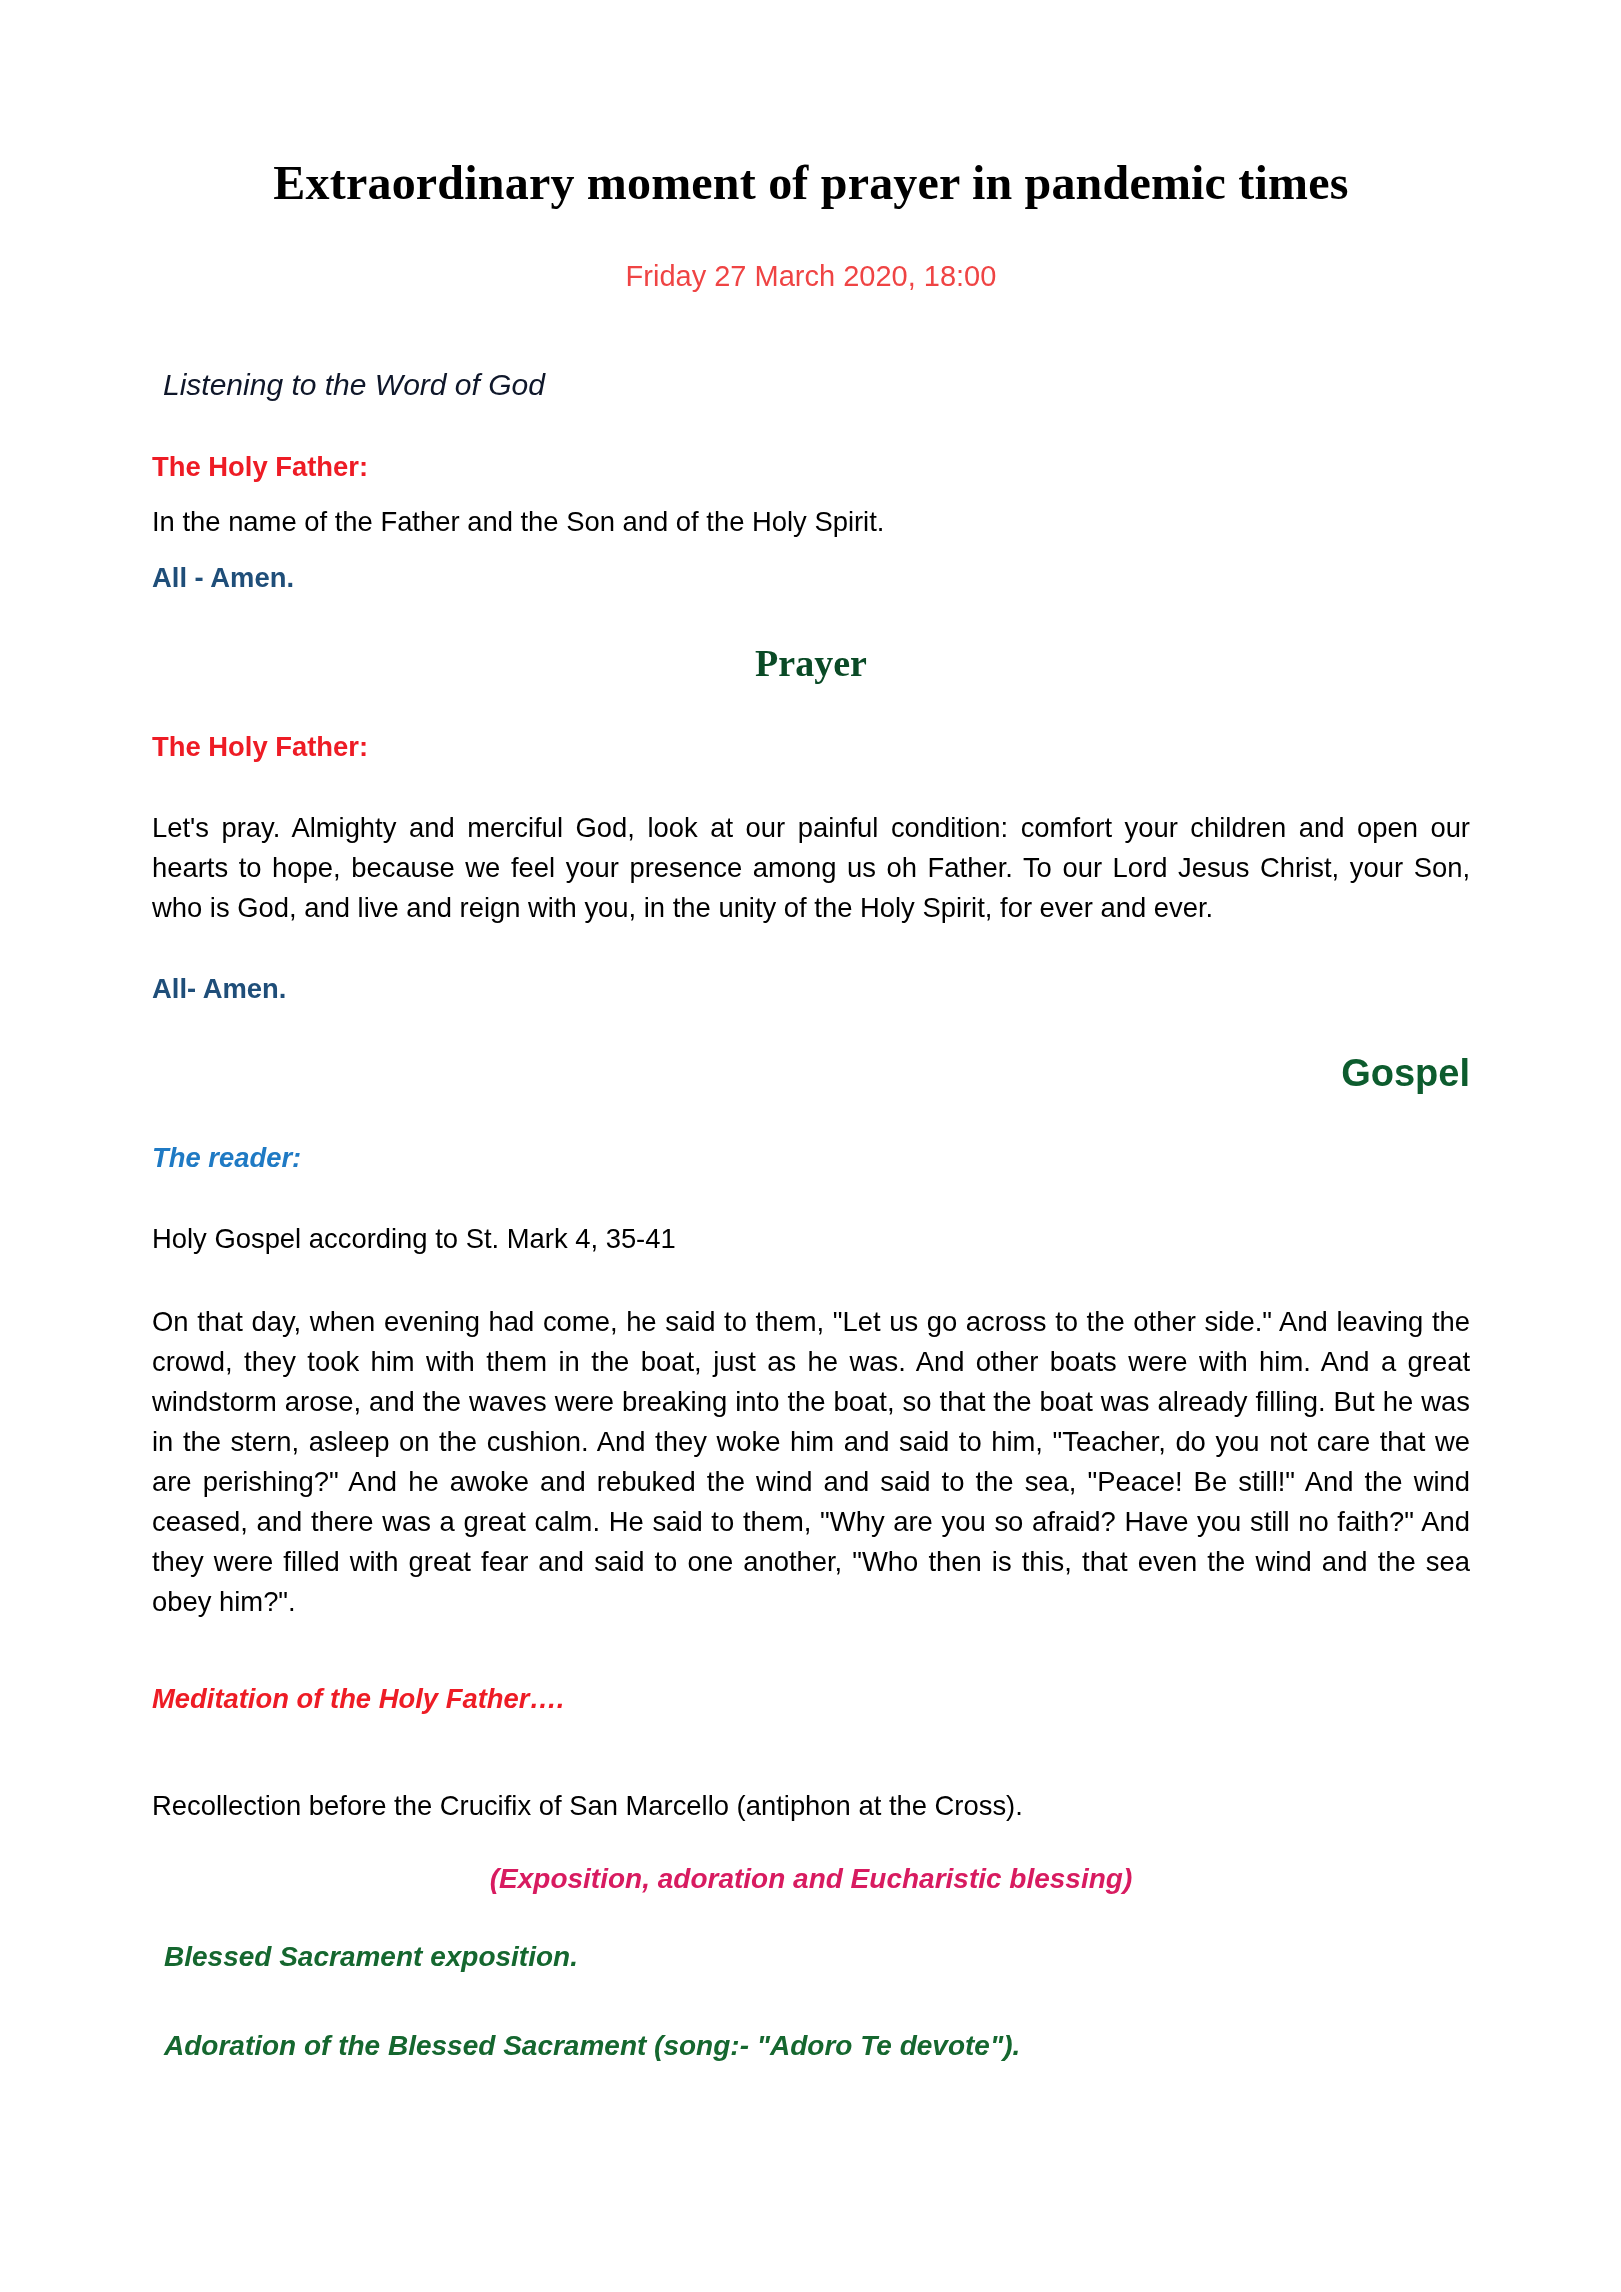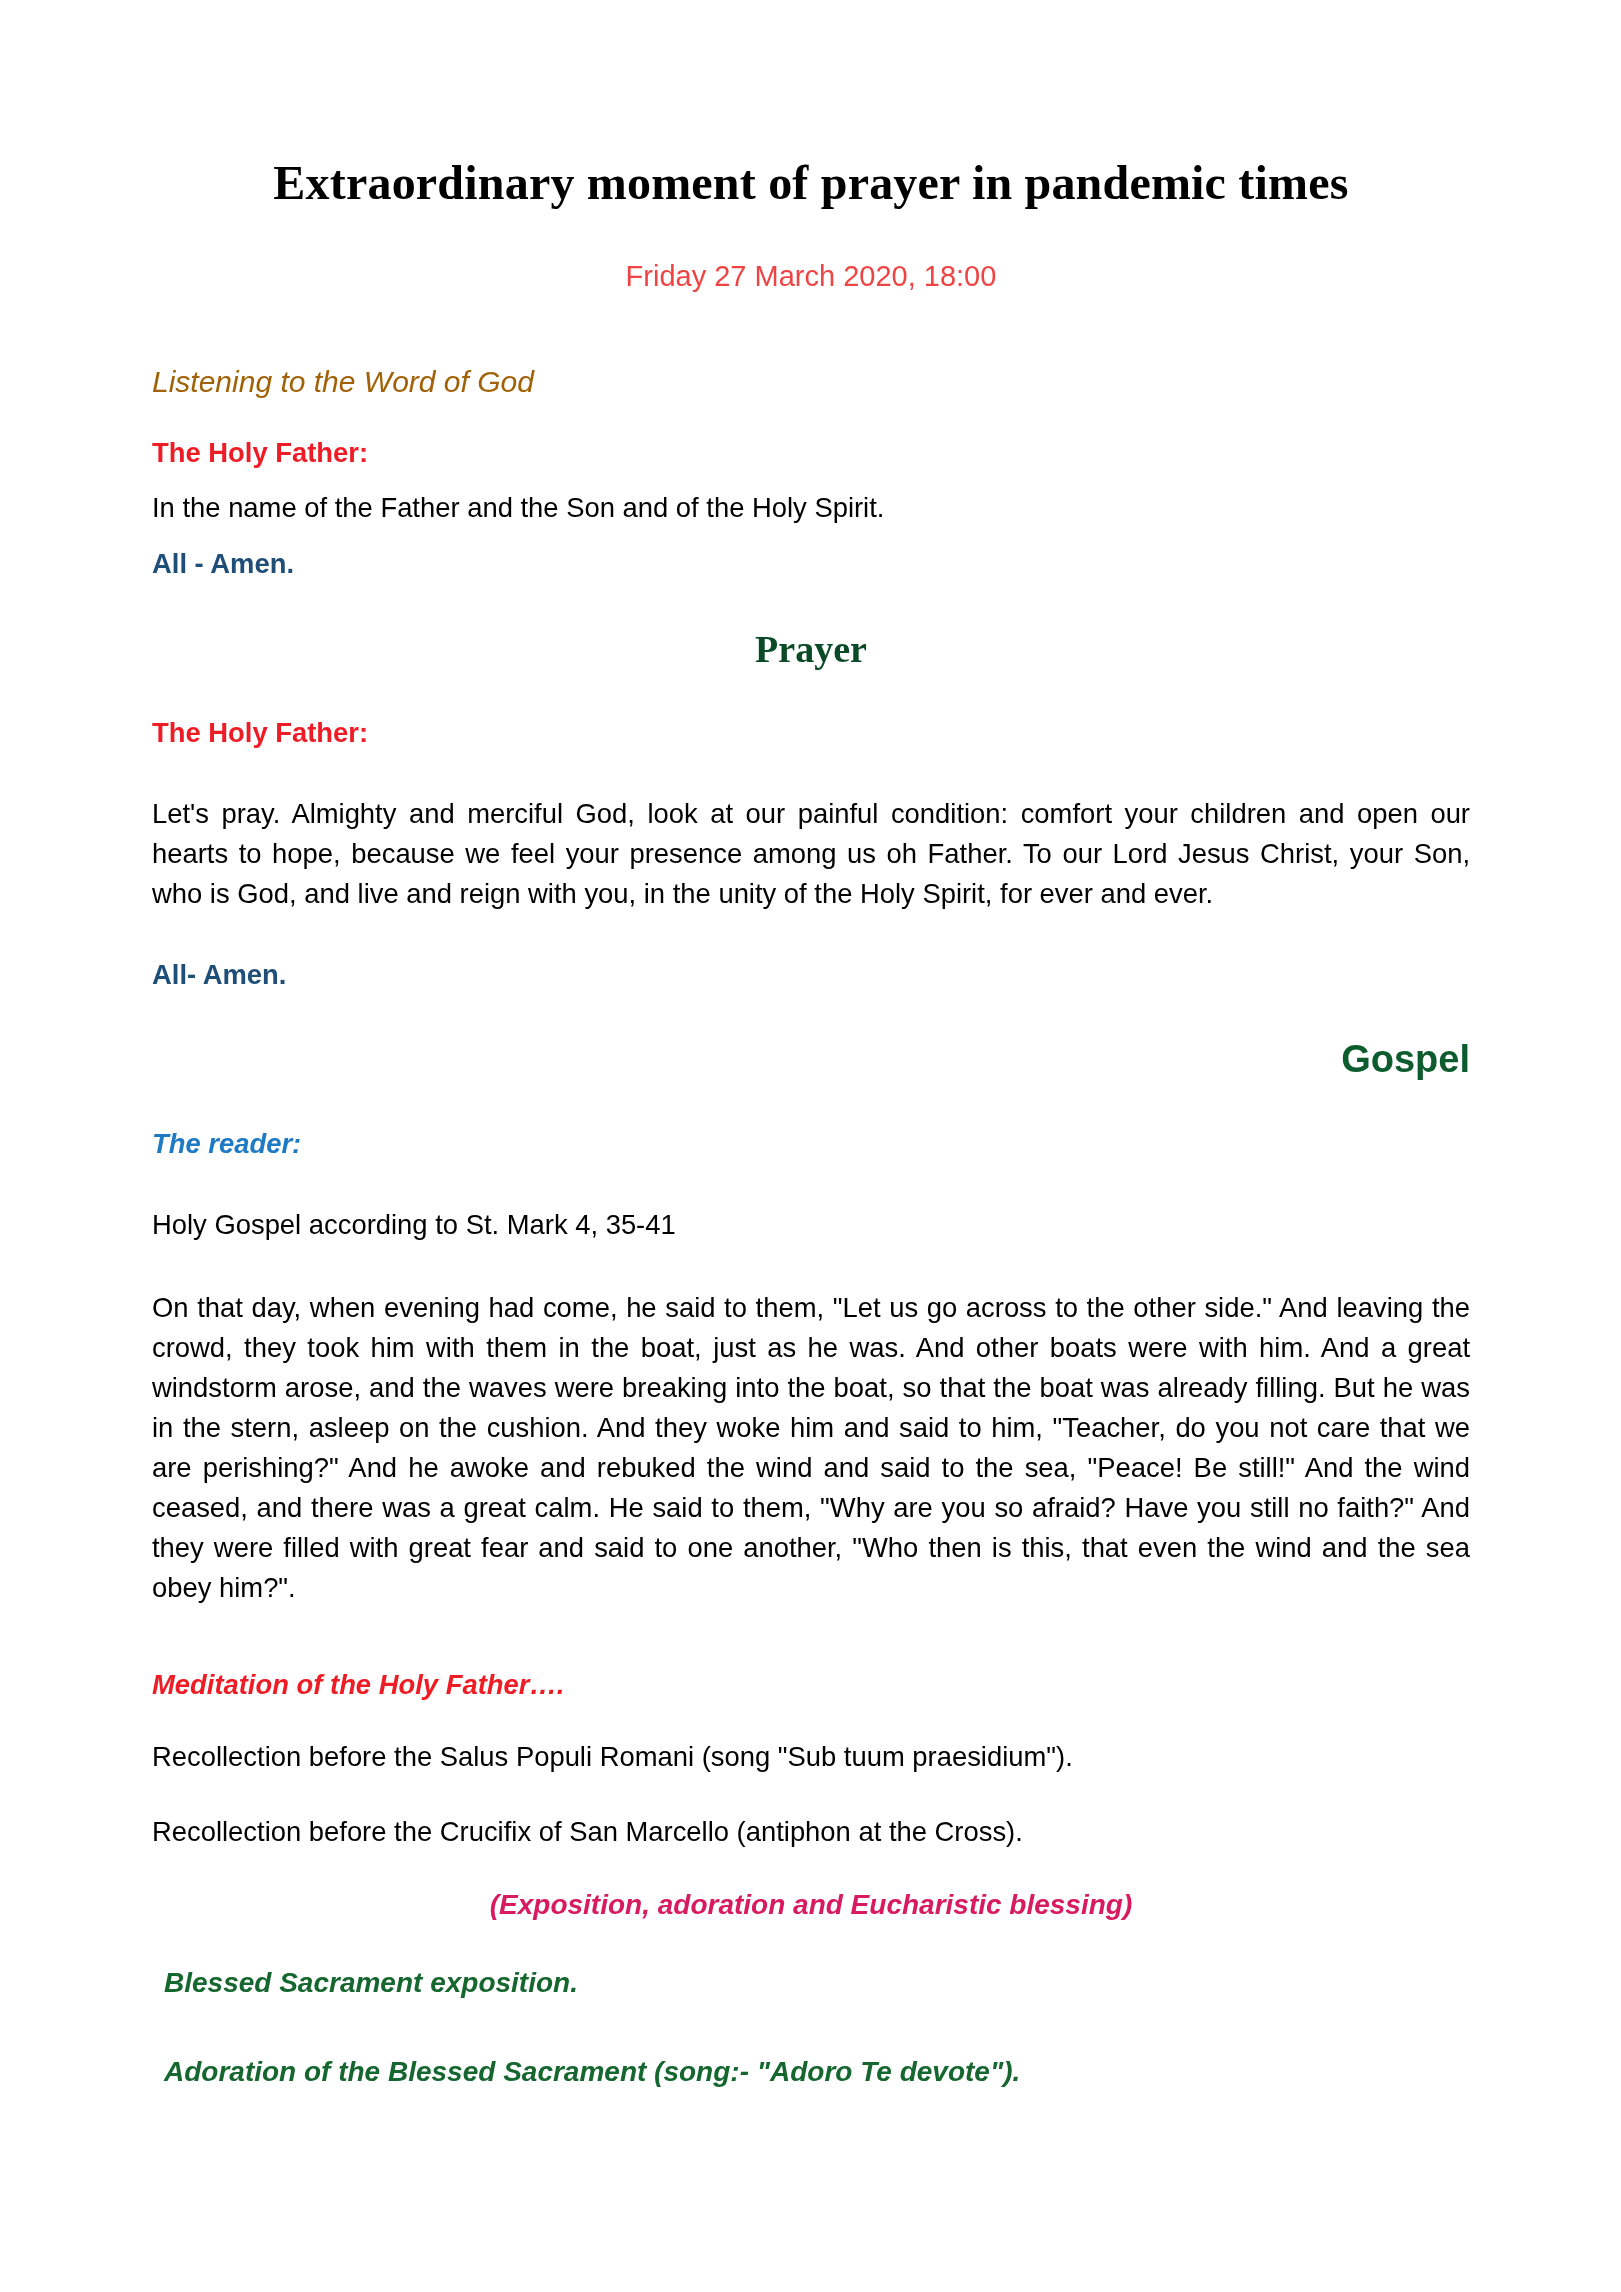--- a/index.html
+++ b/index.html
@@ -55,22 +55,22 @@
     color: #ef4444;
     margin: 8px;
     padding-top: 41px;
   }
 
   .section-italic {
     font-family: "Liberation Sans", sans-serif;
     font-style: italic;
     font-size: 30px;
     line-height: 1.25;
-    color: #a16207;
-    margin: 0;
+    color: #0f172a;
+    margin: 11px;
     padding-top: 61px;
   }
 
   .heading-serif-green {
     font-family: "Liberation Serif", serif;
     font-weight: bold;
     font-size: 38px;
     line-height: 1.2;
     text-align: center;
     margin: 0;
@@ -193,21 +193,20 @@
     <div class="gap-44"></div>
 
     <p class="body-text body-justify">On that day, when evening had come, he said to them, "Let us go across to the other side."  And leaving the crowd, they took him with them in the boat, just as he was. And other boats were with him. And a great windstorm arose, and the waves were breaking into the boat, so that the boat was already filling. But he was in the stern, asleep on the cushion. And they woke him and said to him, "Teacher, do you not care that we are perishing?" And he awoke and rebuked the wind and said to the sea, "Peace! Be still!" And the wind ceased, and there was a great calm. He said to them, "Why are you so afraid? Have you still no faith?" And they were filled with great fear and said to one another, "Who then is this, that even the wind and the sea obey him?".</p>
 
     <div class="gap-60"></div>
 
     <p class="cue cue-red-it">Meditation of the Holy Father….</p>
 
     <div class="gap-36"></div>
 
-    <p class="body-text">Recollection before the Salus Populi Romani (song "Sub tuum praesidium").</p>
 
     <div class="gap-36"></div>
 
     <p class="body-text">Recollection before the Crucifix of San Marcello (antiphon at the Cross).</p>
 
     <div class="gap-36"></div>
 
     <p class="emph-magenta">(Exposition, adoration and Eucharistic blessing)</p>
 
     <div class="gap-30"></div>

